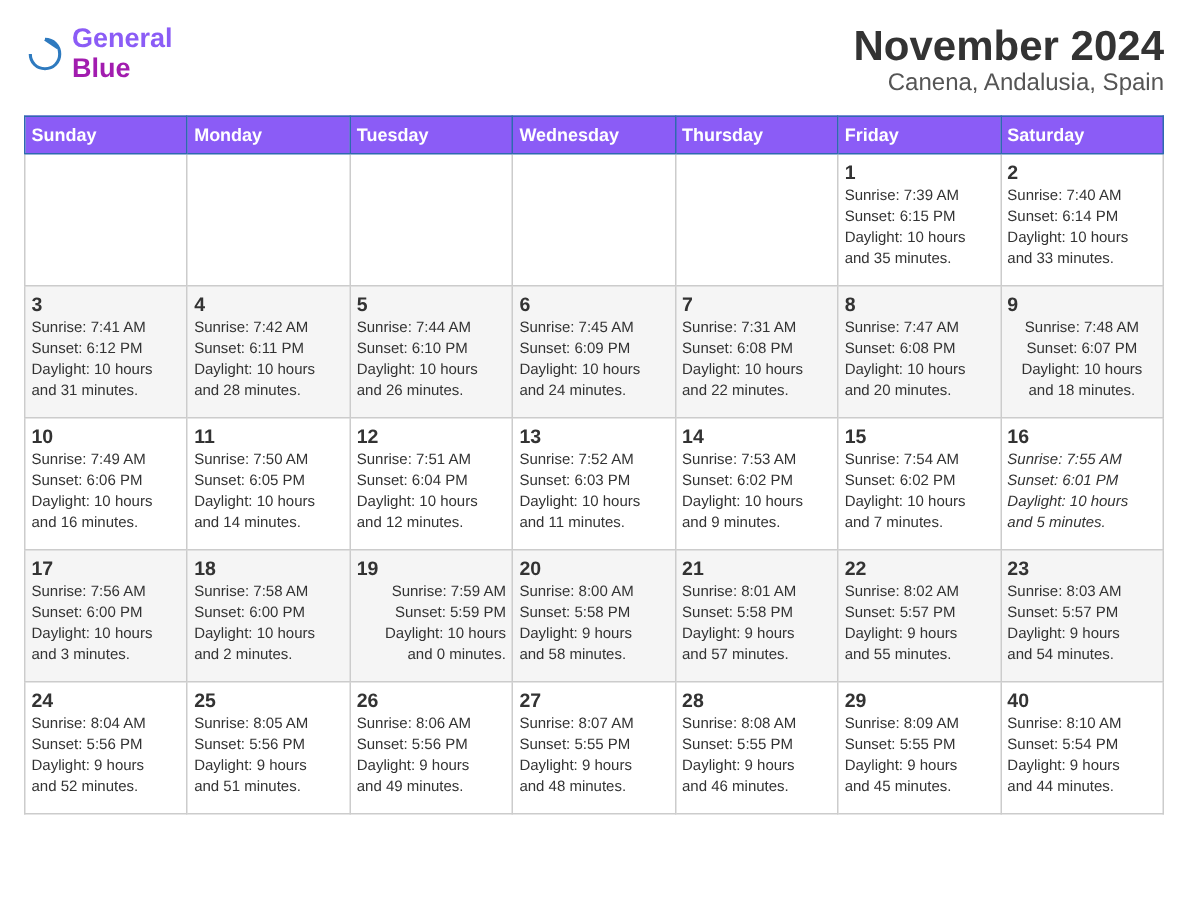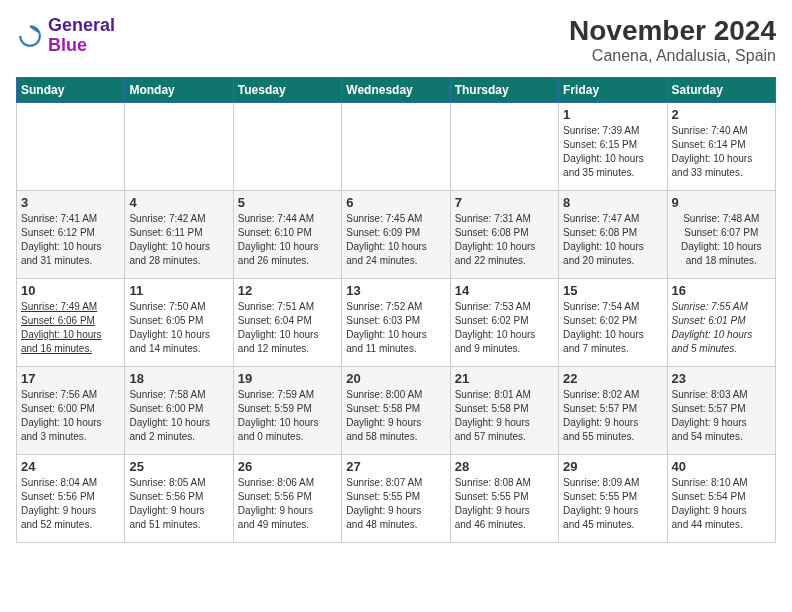--- a/index.html
+++ b/index.html
@@ -17,21 +17,21 @@
       margin-bottom: 12px;
     }
     .logo {
       display: flex;
       align-items: center;
       gap: 4px;
     }
     .logo-text-general {
       font-size: 18px;
       font-weight: bold;
-      color: #4c1d95;
+      color: #8b5cf6;
       line-height: 1.1;
     }
     .logo-text-blue {
       font-size: 18px;
       font-weight: bold;
       color: #a21caf;
       line-height: 1.1;
     }
     .logo-icon {
       width: 28px;
@@ -49,21 +49,21 @@
     .location-title {
       font-size: 16px;
       color: #555;
     }
     table {
       width: 100%;
       border-collapse: collapse;
       table-layout: fixed;
     }
     thead th {
-      background-color: #0f766e;
+      background-color: #8b5cf6;
       color: #fff;
       font-size: 12px;
       font-weight: bold;
       padding: 5px 4px;
       text-align: left;
       border: 1px solid #2e6aaf;
     }
     tbody td {
       vertical-align: top;
       font-size: 10px;
@@ -195,21 +195,21 @@
           <span class="day-num">9</span>
           <div class="day-info" style="white-space: pre-line; text-align: center;">Sunrise: 7:48 AM
 Sunset: 6:07 PM
 Daylight: 10 hours
 and 18 minutes.</div>
         </td>
       </tr>
       <tr>
         <td>
           <span class="day-num">10</span>
-          <div class="day-info" style="white-space: pre-line; text-decoration: underline;">Sunrise: 7:49 AM
+          <div class="day-info" style="white-space: pre-line;">Sunrise: 7:49 AM
 Sunset: 6:06 PM
 Daylight: 10 hours
 and 16 minutes.</div>
         </td>
         <td>
           <span class="day-num">11</span>
           <div class="day-info" style="white-space: pre-line;">Sunrise: 7:50 AM
 Sunset: 6:05 PM
 Daylight: 10 hours
 and 14 minutes.</div>
@@ -260,21 +260,21 @@
         </td>
         <td>
           <span class="day-num">18</span>
           <div class="day-info" style="white-space: pre-line;">Sunrise: 7:58 AM
 Sunset: 6:00 PM
 Daylight: 10 hours
 and 2 minutes.</div>
         </td>
         <td>
           <span class="day-num">19</span>
-          <div class="day-info" style="white-space: pre-line;">Sunrise: 7:59 AM
+          <div class="day-info" style="white-space: pre-line; text-align: right;">Sunrise: 7:59 AM
 Sunset: 5:59 PM
 Daylight: 10 hours
 and 0 minutes.</div>
         </td>
         <td>
           <span class="day-num">20</span>
           <div class="day-info" style="white-space: pre-line;">Sunrise: 8:00 AM
 Sunset: 5:58 PM
 Daylight: 9 hours
 and 58 minutes.</div>

